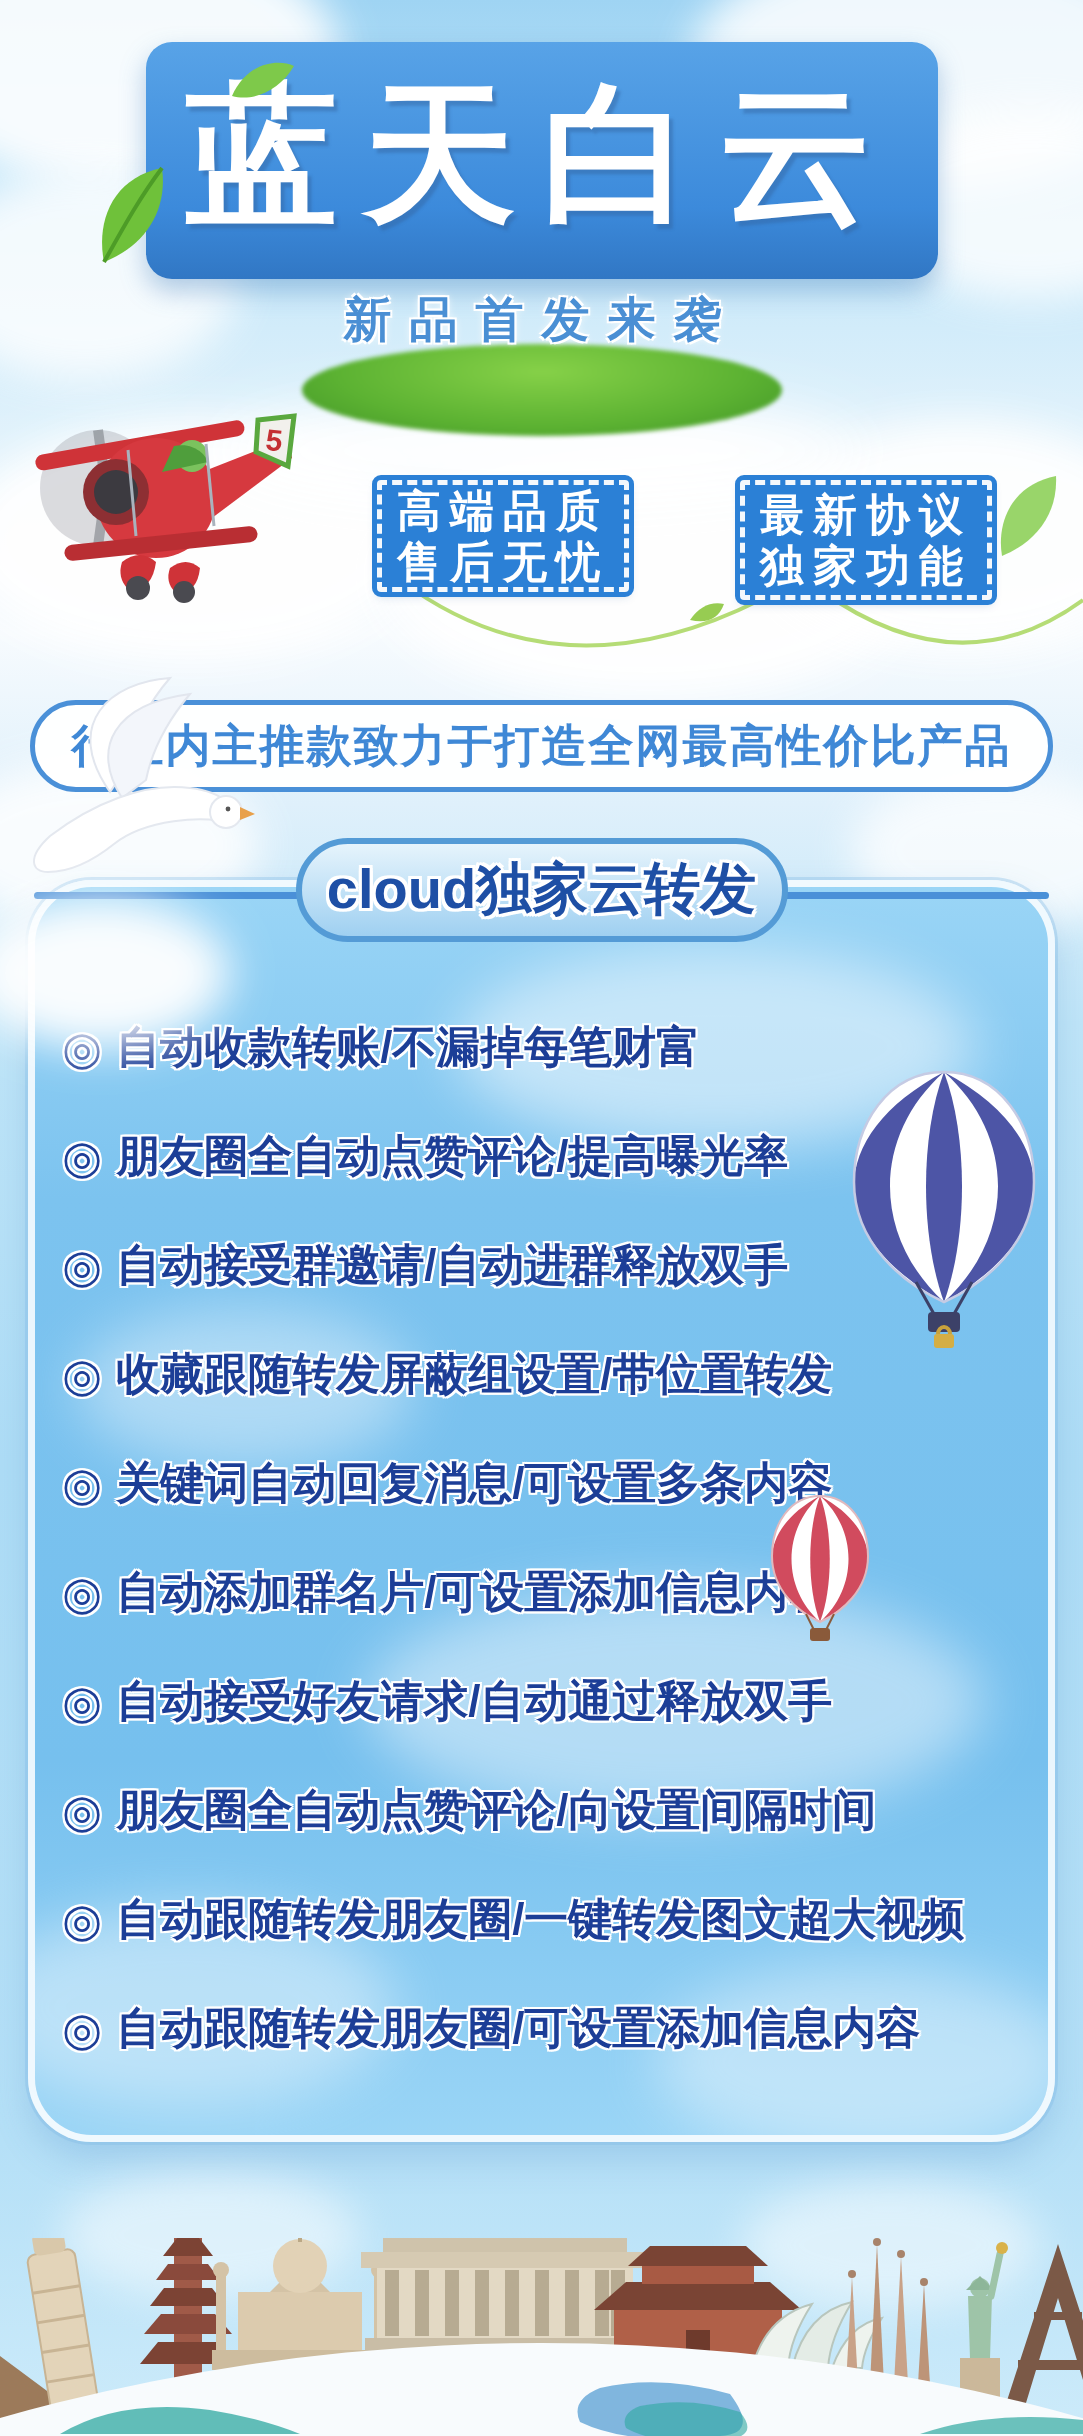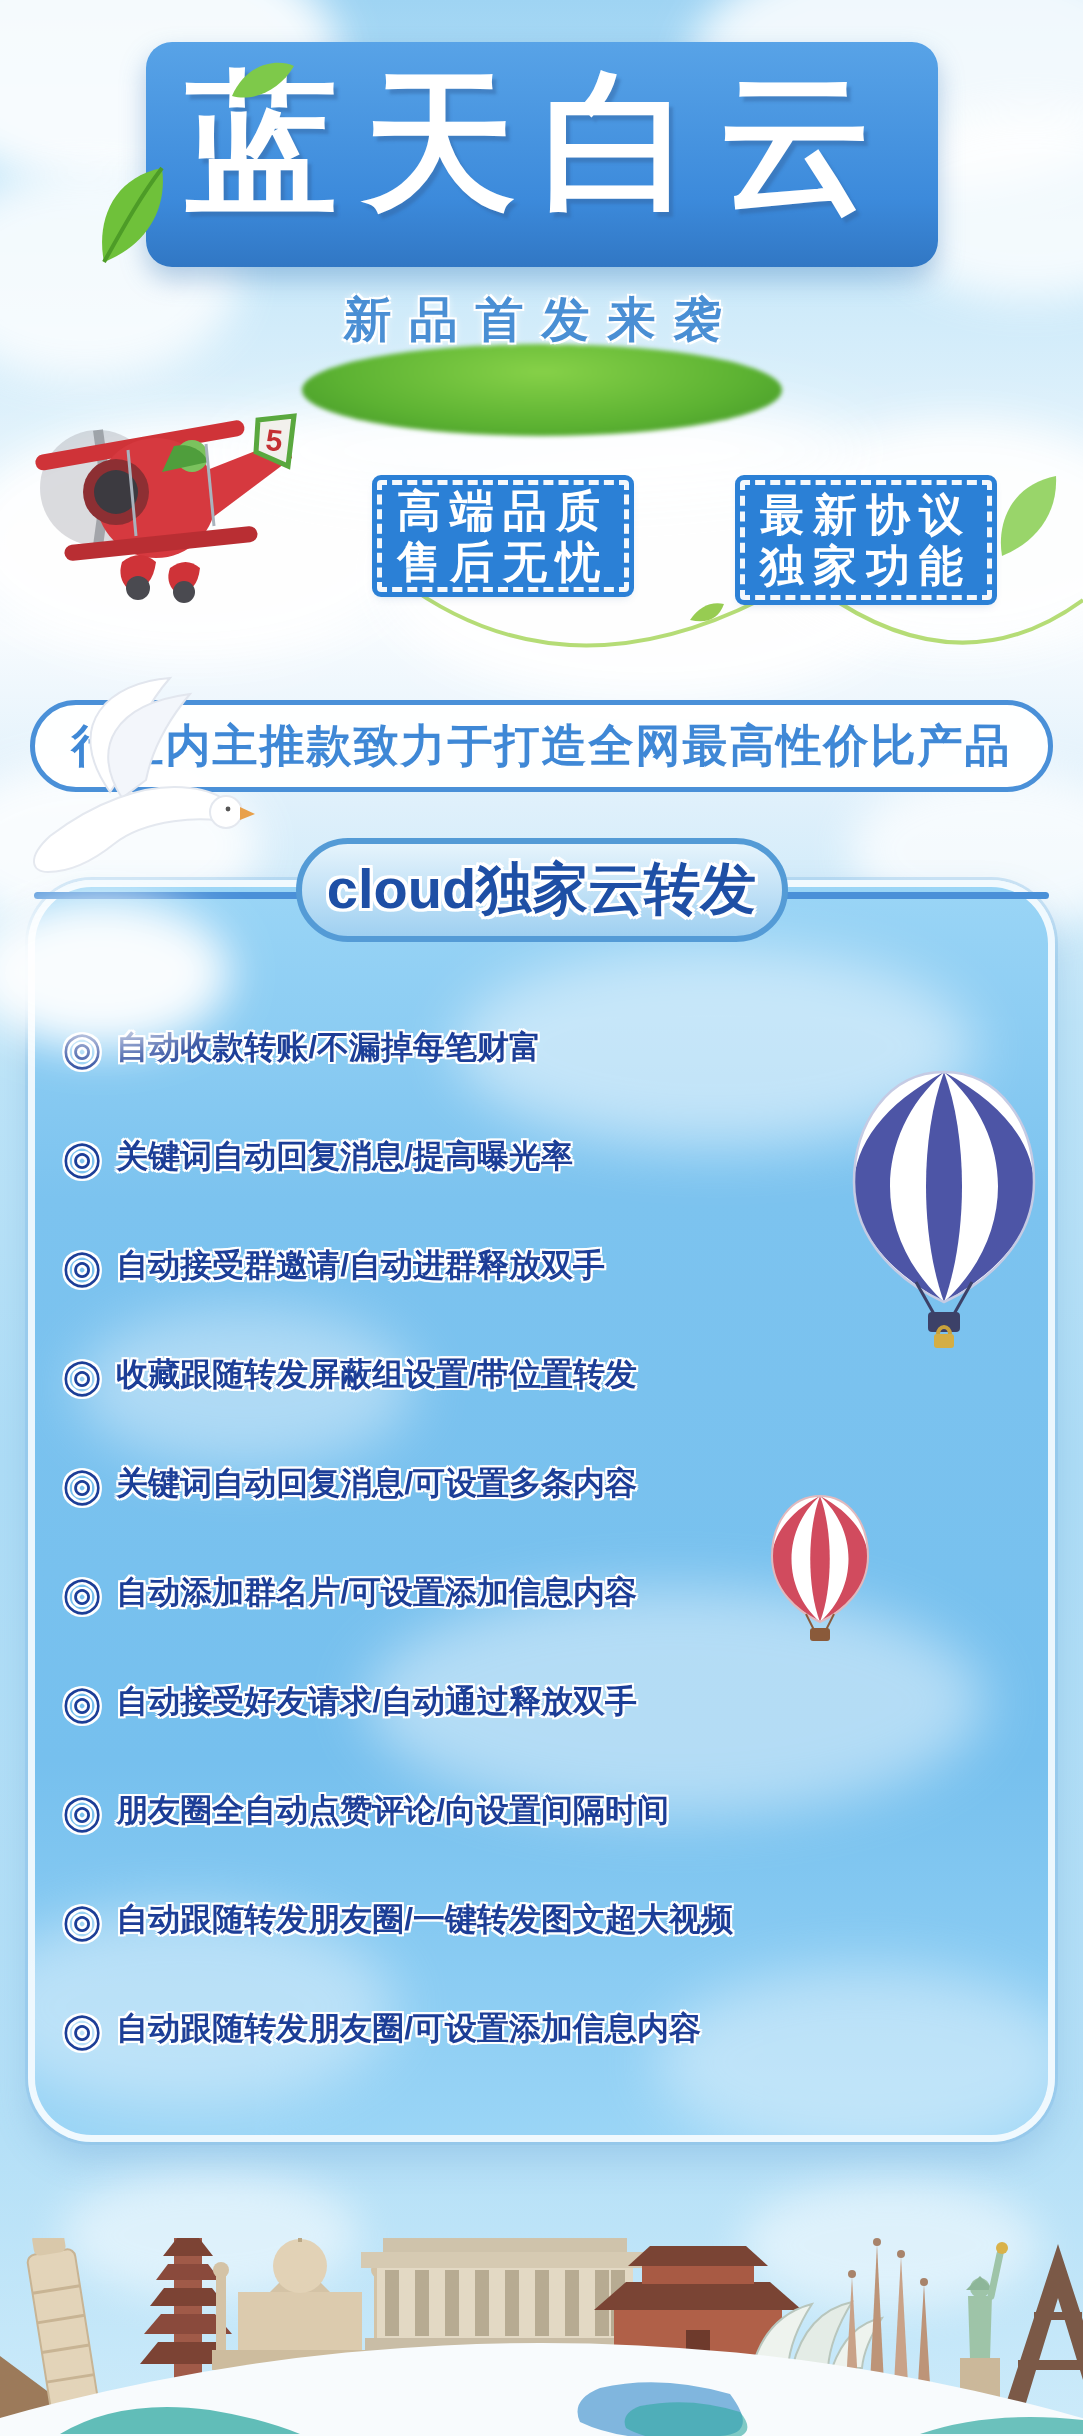--- a/index.html
+++ b/index.html
@@ -6,21 +6,21 @@
   .stage{
     position:relative;width:1083px;height:2436px;overflow:hidden;
     font-family:"Liberation Sans","DejaVu Sans",sans-serif;
     background:linear-gradient(180deg,#9fd4f3 0%,#bce3f8 7%,#e8f5fc 20%,#f7fbfe 26%,#dff0fb 33%,#bfe5f8 42%,#aeddf6 60%,#b5e0f7 88%,#cdebfa 100%);
   }
   .cloud{position:absolute;background:#ffffff;border-radius:50%;filter:blur(20px);}
   
   .title-block{
     position:absolute;left:50%;top:42px;transform:translateX(-50%);
     background:linear-gradient(180deg,#58a3e7 0%,#3c8adb 70%,#3177c4 100%);
-    border-radius:26px;padding:0 40px 20px 40px;
+    border-radius:26px;padding:12px 40px 20px 40px;
     box-shadow:0 12px 26px rgba(70,130,190,.40);
     white-space:nowrap;z-index:2;
   }
   .title-text{
     font-size:152px;font-weight:900;color:#ffffff;letter-spacing:26px;
     text-shadow:4px 5px 3px rgba(50,100,160,.45);
   }
   .subtitle{
     position:absolute;left:0;top:288px;width:100%;text-align:center;
     font-size:48px;font-weight:800;color:#4a8fd4;letter-spacing:18px;z-index:2;
@@ -74,21 +74,21 @@
     display:flex;align-items:center;justify-content:center;z-index:4;
   }
   .pill-text{
     font-size:56px;font-weight:900;color:#1e4fa5;white-space:nowrap;
     text-shadow:-3px -3px 0 #fff,3px -3px 0 #fff,-3px 3px 0 #fff,3px 3px 0 #fff,-3px 0 0 #fff,3px 0 0 #fff,0 -3px 0 #fff,0 3px 0 #fff;
   }
   
   .features{position:absolute;left:62px;top:993px;width:980px;z-index:4;list-style:none;margin:0;padding:0;}
   .feat{height:109px;display:flex;align-items:center;white-space:nowrap;}
   .bullet,.ftext{
-    font-size:32px;font-weight:800;color:#1c3e97;
+    font-size:44px;font-weight:800;color:#1c3e97;
     text-shadow:-2px -2px 0 #fff,2px -2px 0 #fff,-2px 2px 0 #fff,2px 2px 0 #fff,-2px 0 0 #fff,2px 0 0 #fff,0 -2px 0 #fff,0 2px 0 #fff;
   }
   .bullet{font-size:46px;margin-right:14px;}
   
   .tagline{
     position:absolute;left:0;top:2158px;width:100%;text-align:center;z-index:3;
     font-size:42px;font-weight:900;color:#1c3e97;letter-spacing:5px;white-space:nowrap;
   }
   
   .airplane{position:absolute;left:6px;top:386px;z-index:5;}
@@ -201,21 +201,21 @@
     <span class="pill-text">cloud独家云转发</span>
   </div>
 
   <ol class="features">
     <li class="feat">
       <span class="bullet">◎</span>
       <span class="ftext">自动收款转账/不漏掉每笔财富</span>
     </li>
     <li class="feat">
       <span class="bullet">◎</span>
-      <span class="ftext">关键词自动回复消息/提高曝光率</span>
+      <span class="ftext">朋友圈全自动点赞评论/提高曝光率</span>
     </li>
     <li class="feat">
       <span class="bullet">◎</span>
       <span class="ftext">自动接受群邀请/自动进群释放双手</span>
     </li>
     <li class="feat">
       <span class="bullet">◎</span>
       <span class="ftext">收藏跟随转发屏蔽组设置/带位置转发</span>
     </li>
     <li class="feat">

